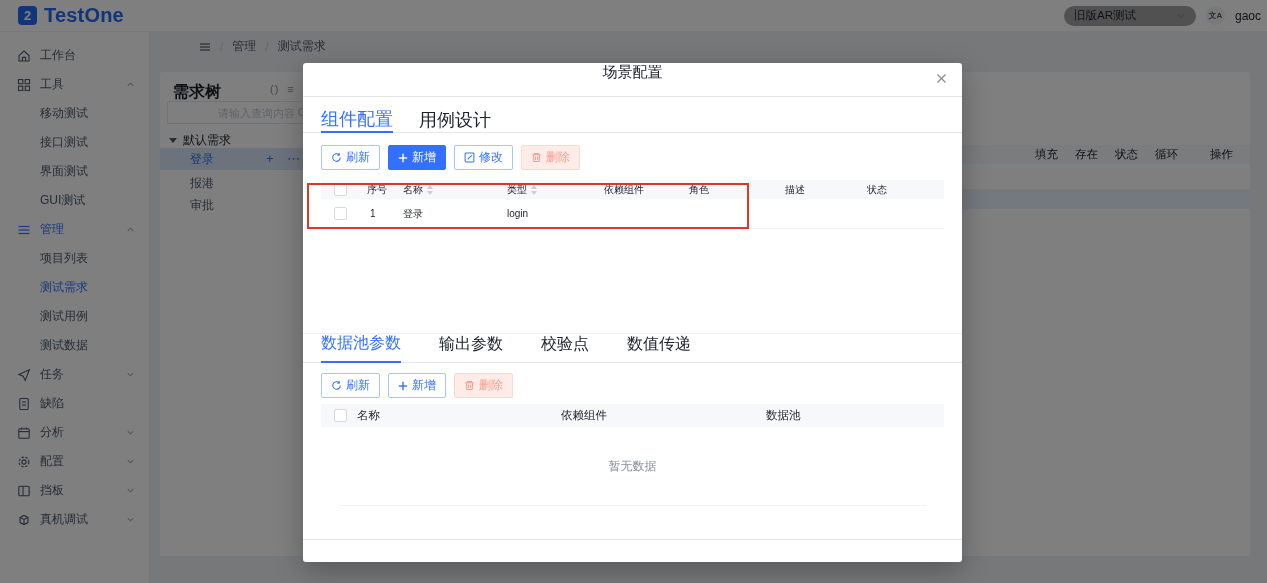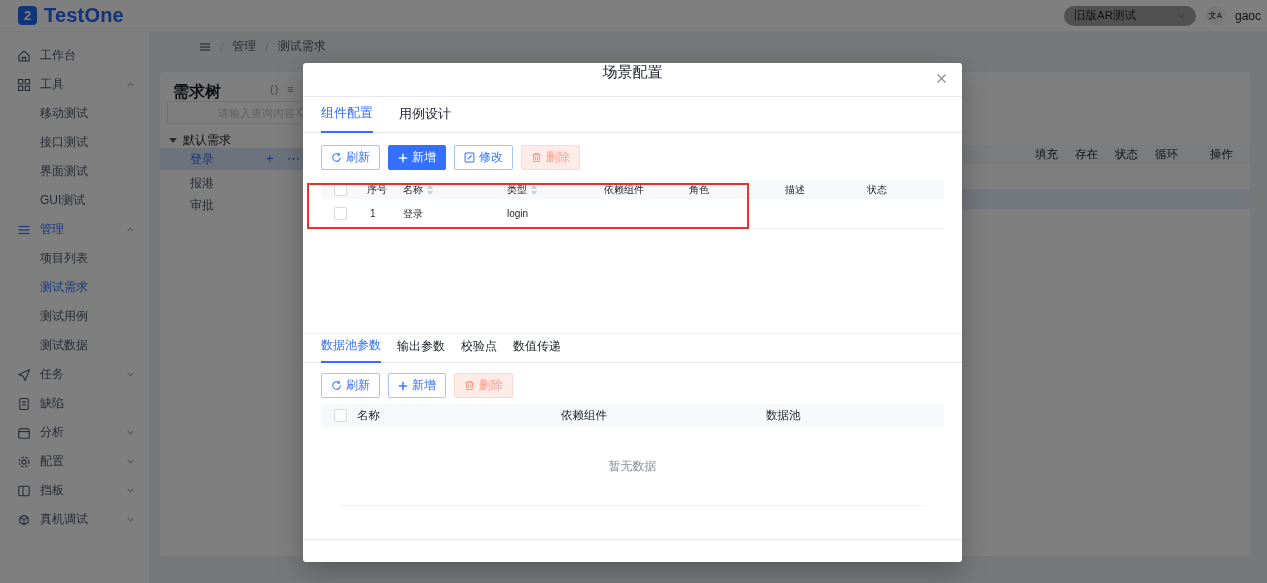--- a/index.html
+++ b/index.html
@@ -59,40 +59,40 @@
   .bg-selrow{position:absolute;left:210px;right:0;top:118px;height:19px;background:#e8f3ff;}
 
   
   .mask{position:absolute;inset:0;background:rgba(0,0,0,.5);z-index:40;}
   .modal{position:absolute;left:303px;top:63px;width:659px;height:499px;background:#fff;border-radius:3px;z-index:50;
          box-shadow:0 8px 28px rgba(0,0,0,.28);box-sizing:border-box;}
   .m-head{height:33px;border-bottom:1px solid #e5e6eb;display:flex;justify-content:center;position:relative;}
   .m-title{font-size:15px;color:#1d2129;}
   .m-close{position:absolute;right:15px;top:10px;color:#86909c;cursor:pointer;}
   .m-tabs{display:flex;gap:26px;padding:0 18px;height:36px;align-items:flex-end;border-bottom:1px solid #e5e6eb;box-sizing:border-box;}
-  .m-tab{padding-bottom:9px;font-size:13px;color:#1d2129;cursor:pointer;}
+  .m-tab{padding-bottom:0;font-size:18px;color:#1d2129;cursor:pointer;}
   .m-tab.active{color:#3370ff;border-bottom:2px solid #3370ff;margin-bottom:-1px;}
   .m-toolbar{display:flex;gap:8px;padding:12px 18px 0;}
   .btn{height:25px;display:inline-flex;align-items:center;gap:4px;padding:0 9px;border-radius:2px;font-size:12px;
        border:1px solid;background:#fff;box-sizing:border-box;cursor:pointer;white-space:nowrap;}
   .btn-outline{border-color:#a9c4f8;color:#3370ff;}
   .btn-primary{background:#3370ff;border-color:#3370ff;color:#fff;}
   .btn-danger{background:#ffece8;border-color:#fcd8d0;color:#f89a8c;}
   .m-table{margin:10px 18px 0;}
   .t-head,.t-row{display:grid;grid-template-columns:36px 46px 104px 97px 85px 96px 82px 1fr;align-items:center;font-size:10px;}
   .t-head{height:19px;background:#f7f8fa;color:#1d2129;}
   .t-row{height:29px;border-bottom:1px solid #f2f3f5;color:#1d2129;}
   .cb{width:13px;height:13px;border:1px solid #d9d9d9;border-radius:2px;background:#fff;margin-left:13px;box-sizing:border-box;}
   .sorter{display:inline-flex;flex-direction:column;gap:2px;margin-left:4px;vertical-align:1px;}
   .sorter .s-up{width:0;height:0;border:3px solid transparent;border-bottom:4px solid #c9cdd4;}
   .sorter .s-dn{width:0;height:0;border:3px solid transparent;border-top:4px solid #c9cdd4;}
   .hcell{display:flex;align-items:center;}
 
   .lower{position:absolute;left:0;right:0;top:270px;border-top:1px solid #f0f0f0;}
-  .l-tabs{display:flex;gap:16px;padding:0 18px;height:29px;align-items:flex-end;border-bottom:1px solid #e5e6eb;box-sizing:border-box;font-size:12px;}
+  .l-tabs{display:flex;gap:38px;padding:0 18px;height:29px;align-items:flex-end;border-bottom:1px solid #e5e6eb;box-sizing:border-box;font-size:16px;}
   .l-tab{padding-bottom:7px;color:#1d2129;cursor:pointer;}
   .l-tab.active{color:#3370ff;border-bottom:2px solid #3370ff;margin-bottom:-1px;}
   .l-toolbar{display:flex;gap:8px;padding:10px 18px 0;}
   .l-table{margin:6px 18px 0;}
   .l-head{display:grid;grid-template-columns:36px 204px 205px 1fr;align-items:center;height:23px;background:#f7f8fa;font-size:11.5px;color:#1d2129;}
   .l-empty{height:78px;display:flex;align-items:center;justify-content:center;color:#86909c;font-size:12px;}
   .l-line{margin:0 18px;border-top:1px solid #f2f3f5;}
   .m-footer{position:absolute;left:0;right:0;bottom:0;height:22px;border-top:1px solid #e5e6eb;}
 
   .annotation{position:absolute;left:307px;top:183px;width:438px;height:42px;border:2px solid #e3342a;z-index:60;pointer-events:none;}

